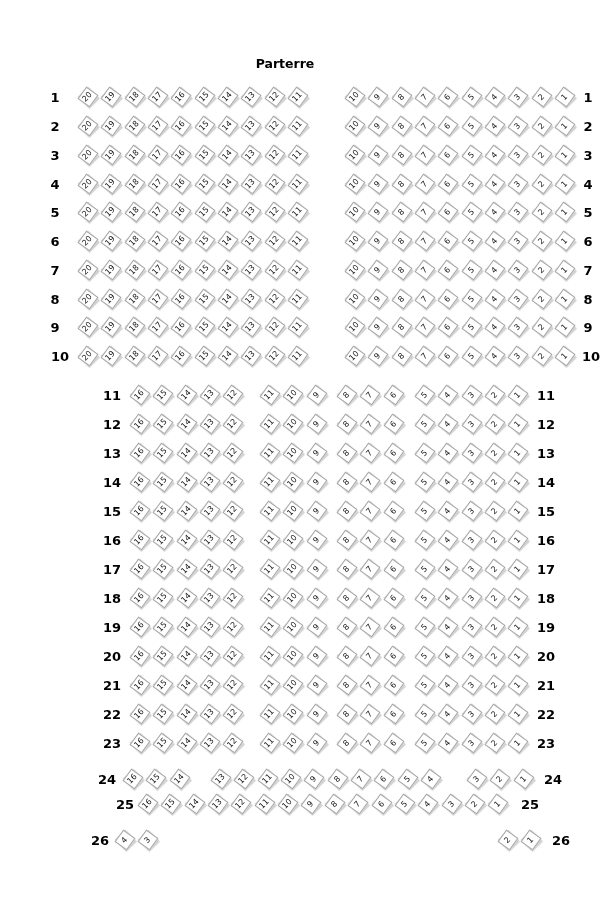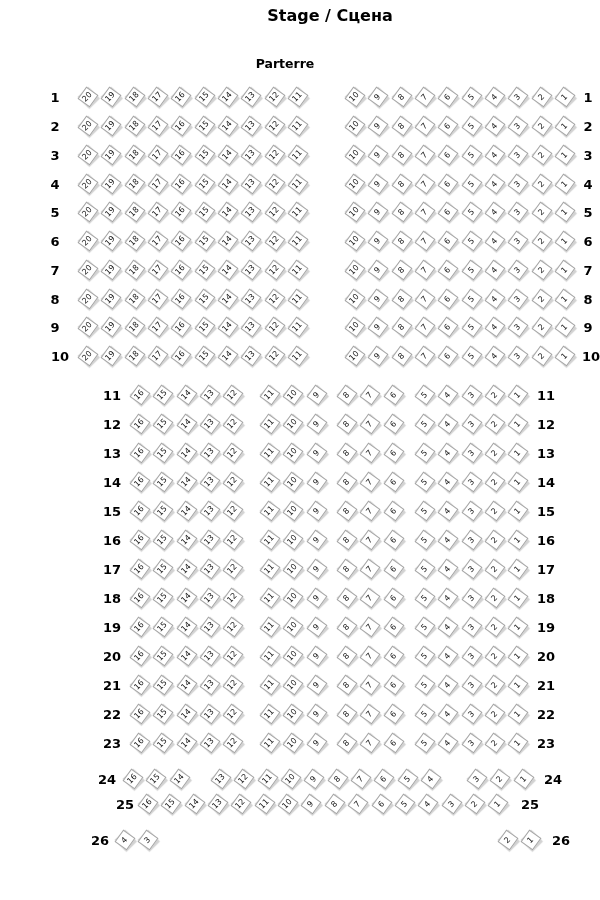--- a/index.html
+++ b/index.html
@@ -50,21 +50,20 @@
     transform:rotate(-81deg);
     font-size:8px; line-height:1;
     color:var(--seat-number,#161616);
     white-space:nowrap;
   }
 </style>
 </head>
 <body>
 
 <div class="page">
-  <div class="title" style="left: 330px; top: 15px;">Stage / Сцена</div>
   <div class="section-label" style="left: 285px; top: 63px;">Parterre</div>
   <div class="seat-map">
       <div class="row-label" style="left: 55px; top: 97px;">1</div>
       <div class="row-label" style="left: 588px; top: 97px;">1</div>
       <div class="seat" style="left: 88px; top: 97px;">
         <span class="card">
           <span class="n">20</span>
         </span>
       </div>
       <div class="seat" style="left: 111.35px; top: 97px;">

